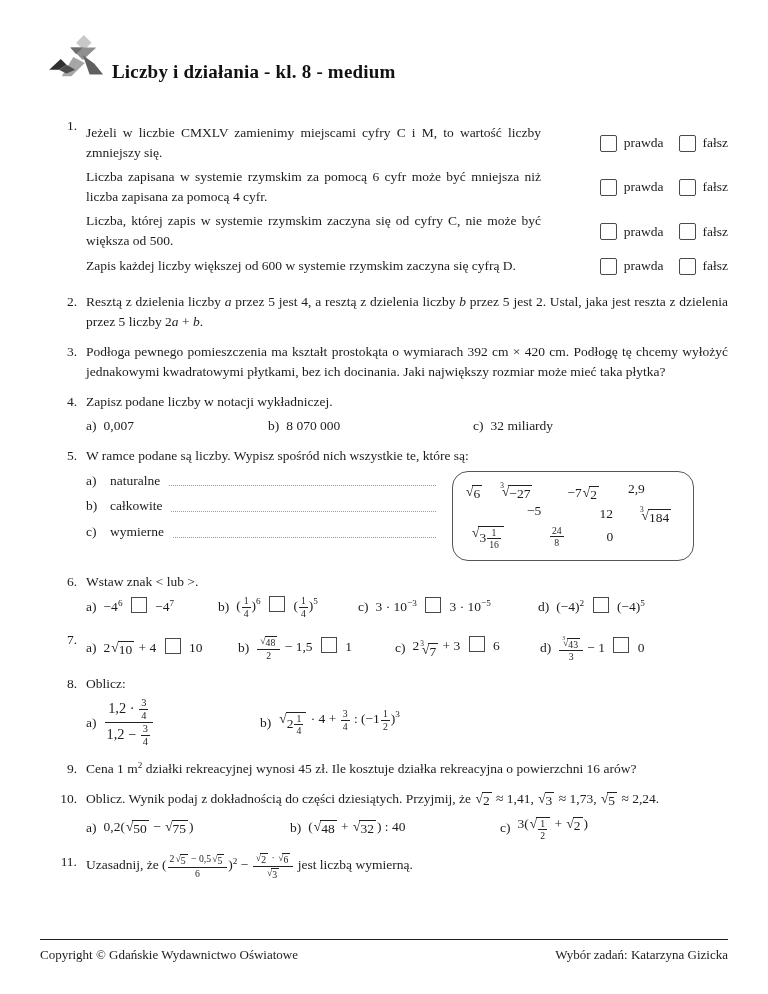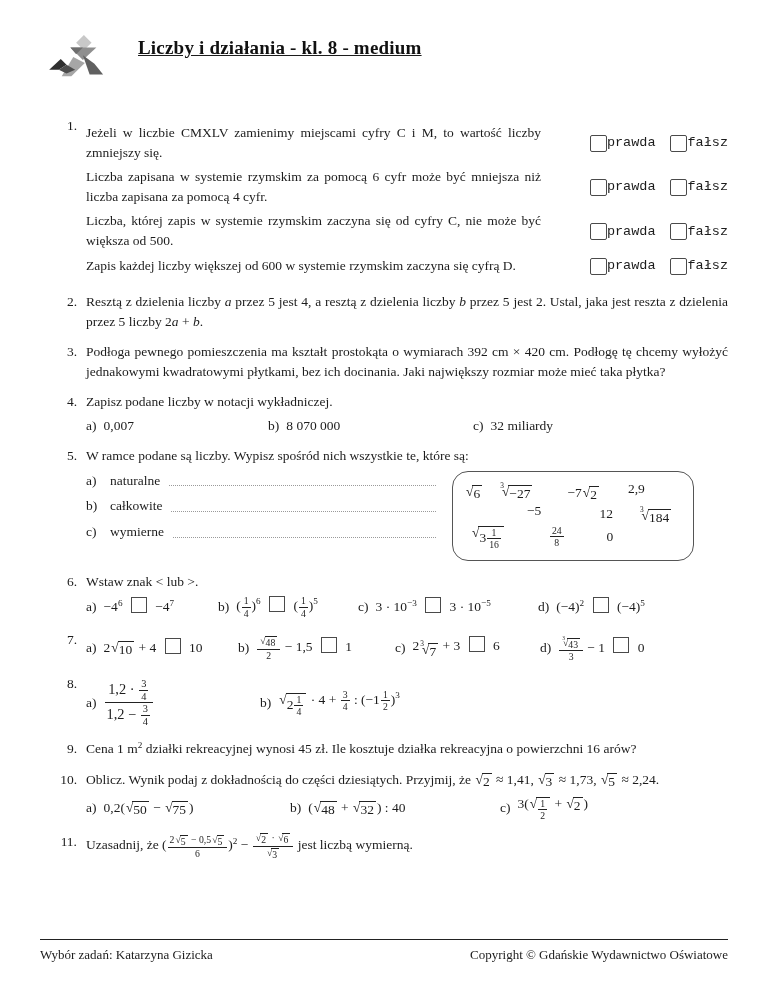--- a/index.html
+++ b/index.html
@@ -3,38 +3,38 @@
 <meta charset="utf-8">
 <style>
   html,body{margin:0;padding:0;background:#e8e8e8;}
   .page{
     width:768px;height:994px;position:relative;background:#ffffff;
     box-sizing:border-box;padding:34px 40px 0 40px;overflow:hidden;
     font-family:"Liberation Serif","DejaVu Serif",serif;
     color:#1c1c1c;font-size:13.5px;line-height:1.45;
     margin:0 auto;
   }
-  header{display:flex;align-items:flex-start;gap:26px;margin-left:8px;text-decoration:underline;}
+  header{display:flex;align-items:flex-end;margin-left:8px;}
   .logo{width:64px;height:52px;flex:none;}
   h1{font-size:19px;margin:0;font-weight:bold;color:#111;letter-spacing:.2px;}
 
   main{margin-top:30px;}
   .q{display:flex;margin-top:11px;}
   .qnum{width:37px;flex:none;text-align:right;}
   .qbody{flex:1;padding-left:9px;min-width:0;}
   .qtext{margin:0;}
   .just{text-align:justify;}
 
   
   .stmts{margin-top:7px;}
   .stmt-row{display:flex;align-items:center;margin-bottom:5px;}
   .stmt-text{width:455px;text-align:justify;}
   .tf{margin-left:auto;display:flex;align-items:center;flex:none;margin-top:1px;}
   .cb{width:15px;height:15px;border:1px solid #4a4a4a;border-radius:2px;background:#fff;flex:none;display:inline-block;}
-  .cb-label{font-family:Liberation Mono, monospace;}
+  .cb-label{margin-left:7px;}
   .cb2{margin-left:15px;}
 
   
   .orow{display:flex;margin-top:4px;align-items:center;}
   .opt{display:flex;align-items:center;white-space:nowrap;}
   .olabel{margin-right:7px;flex:none;}
   .q4row .opt:nth-of-type(1){width:182px;}
   .q4row .opt:nth-of-type(2){width:205px;}
   .q6row .opt:nth-of-type(1){width:132px;}
   .q6row .opt:nth-of-type(2){width:140px;}
@@ -295,20 +295,21 @@
                       <span class="rad">43</span>
                     </span></span><span class="fden">3</span></span> − 1 <span class="mbox"></span> 0</span>
             </div>
         </div>
       </div>
     </section>
 
     <section class="q">
       <div class="qnum">8.</div>
       <div class="qbody">
+        <p class="qtext">Oblicz:</p>
         <div class="orow q8row">
           <div class="opt">
               <span class="olabel">a)</span>
               <span class="dispmath"><span class="frac"><span class="fnum">1,2 · <span class="frac"><span class="fnum">3</span><span class="fden">4</span></span></span><span class="fden">1,2 − <span class="frac"><span class="fnum">3</span><span class="fden">4</span></span></span></span></span>
             </div>
           <div class="opt">
               <span class="olabel">b)</span>
               <span><span class="root">
                   <span class="rsign">√</span>
                   <span class="rad">2<span class="frac"><span class="fnum">1</span><span class="fden">4</span></span></span>
@@ -391,17 +392,17 @@
                 </span></span><span class="fden"><span class="root">
                   <span class="rsign">√</span>
                   <span class="rad">3</span>
                 </span></span></span> jest liczbą wymierną.</p>
       </div>
     </section>
 
   </main>
 
   <footer>
+    <span>Copyright © Gdańskie Wydawnictwo Oświatowe</span>
     <span>Wybór zadań: Katarzyna Gizicka</span>
-    <span>Copyright © Gdańskie Wydawnictwo Oświatowe</span>
   </footer>
 
 </div>
 
 </body></html>

